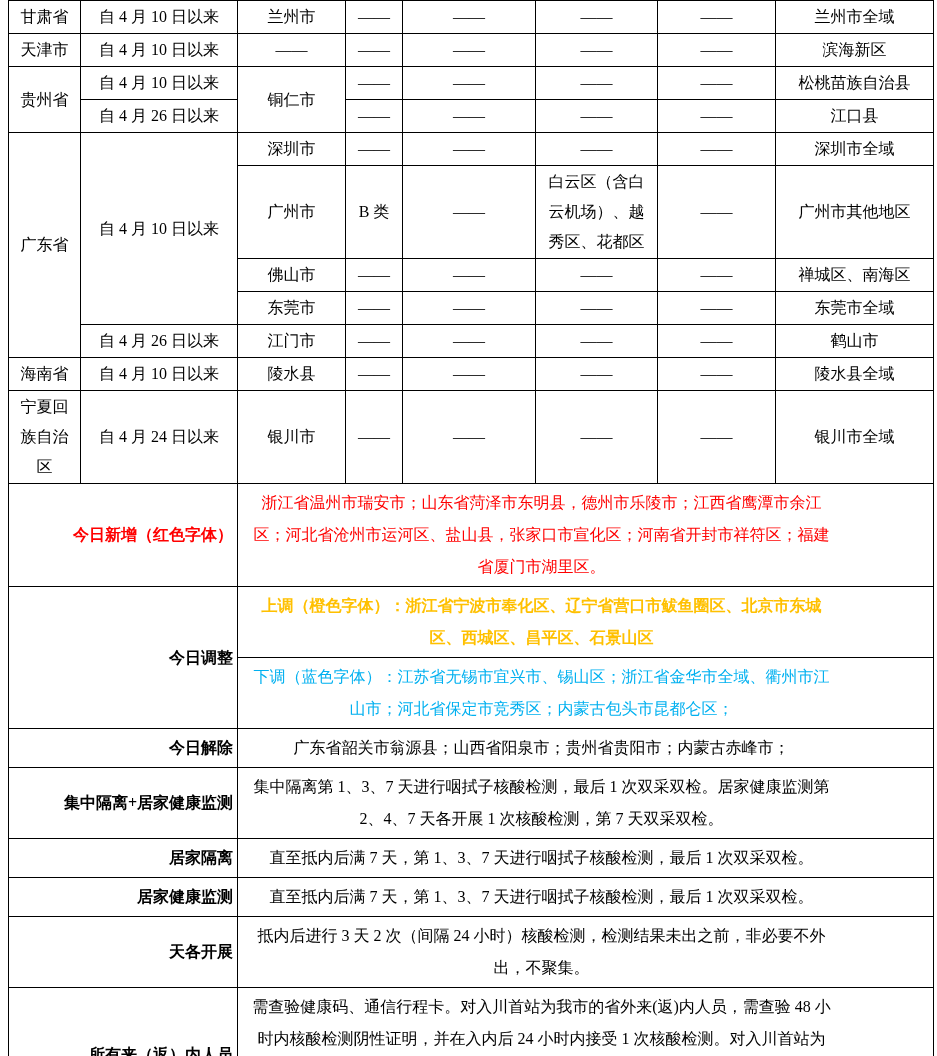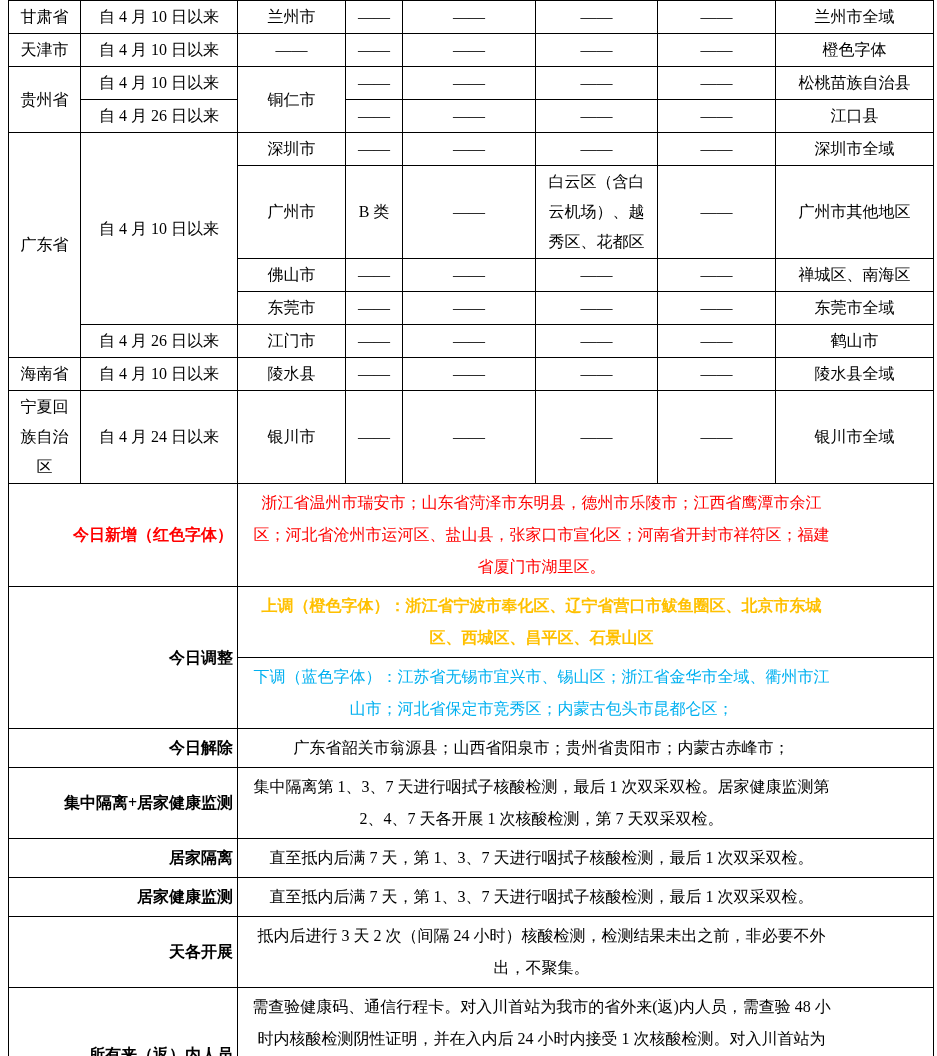--- a/index.html
+++ b/index.html
@@ -49,21 +49,21 @@
     <td>兰州市全域</td>
   </tr>
   <tr class="h33">
     <td class="province">天津市</td>
     <td class="date">自 4 月 10 日以来</td>
     <td class="city">——</td>
     <td>——</td>
     <td>——</td>
     <td>——</td>
     <td>——</td>
-    <td>橙色字体</td>
+    <td>滨海新区</td>
   </tr>
   <tr class="h33">
     <td class="province" rowspan="2">贵州省</td>
     <td class="date">自 4 月 10 日以来</td>
     <td class="city" rowspan="2">铜仁市</td>
     <td>——</td>
     <td>——</td>
     <td>——</td>
     <td>——</td>
     <td>松桃苗族自治县</td>

